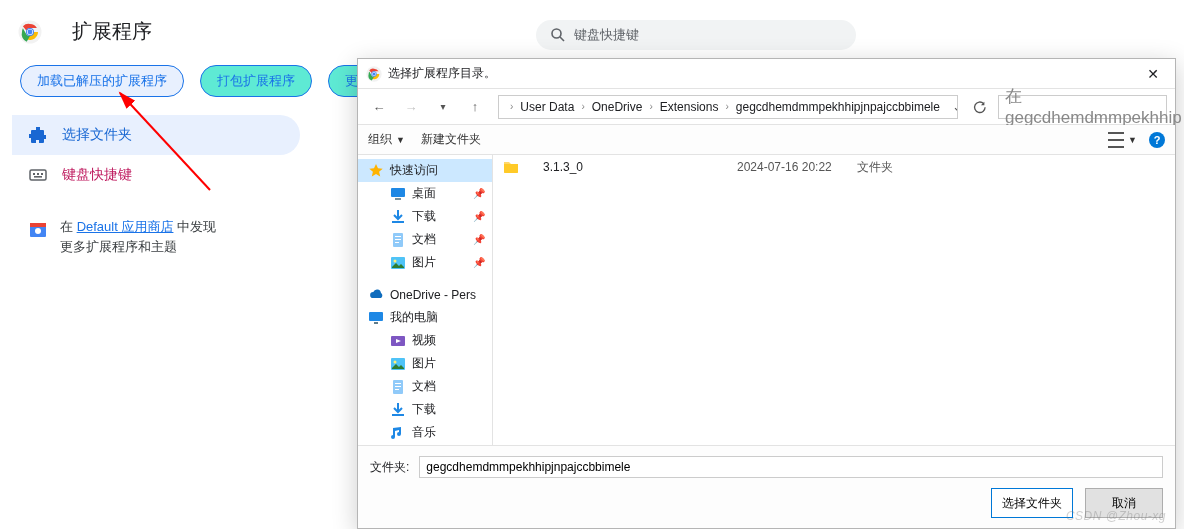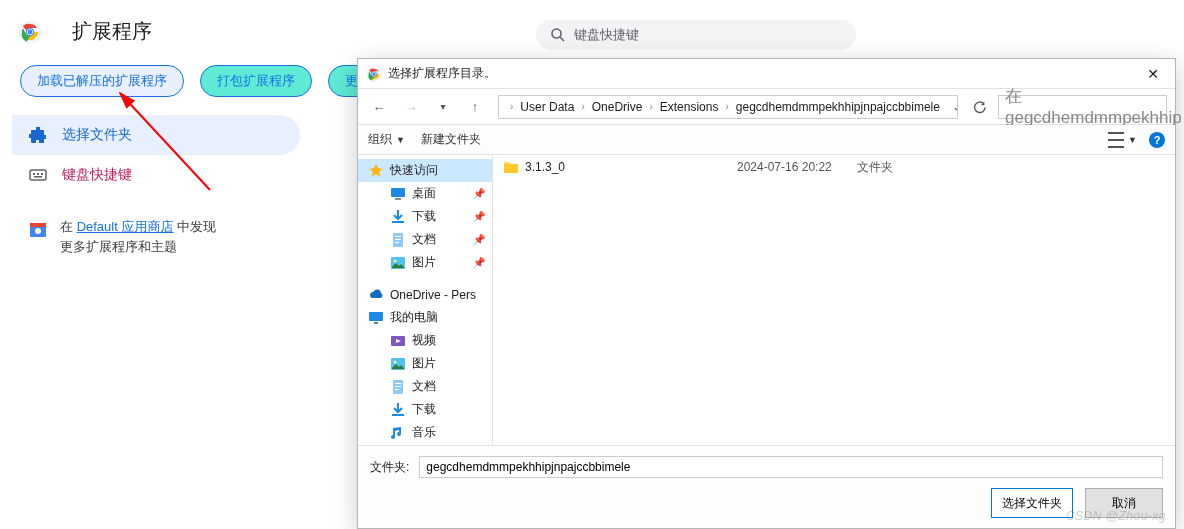--- a/index.html
+++ b/index.html
@@ -68,21 +68,21 @@
   .cols { display:flex; height:26px; border-bottom:1px solid #e3e3e3; font-size:12px; color:#444; align-items:center; }
   .col { padding:0 10px; border-right:1px solid #eee; height:100%; display:flex; align-items:center; }
   .col.name { width:234px; display:flex; align-items:center; gap:6px; }
   .col.date { width:120px; }
   .col.type { width:106px; }
   .col.size { width:90px; }
   .sort-caret { font-size:9px; color:#666; margin-left:4px; }
   .rows { flex:1; overflow:auto; }
   .row { display:flex; height:24px; align-items:center; font-size:12px; }
   .row .c { padding:0 10px; }
-  .row .c.name { width:234px; display:flex; align-items:center; gap:6px; }
+  .row .c.name { width:234px; display:flex; align-items:center; gap:24px; }
   .row .c.date { width:120px; color:#555; }
   .row .c.type { width:106px; color:#555; }
   .row .c.size { width:90px; }
 
   .dlg-footer { border-top:1px solid #e3e3e3; padding:10px 12px; display:flex; flex-direction:column; gap:10px; background:#fdfdfd; }
   .folder-line { display:flex; align-items:center; gap:10px; }
   .folder-line label { font-size:12px; }
   .folder-line input { flex:1; height:22px; border:1px solid #ccc; padding:0 6px; font-size:12px; }
   .btns { display:flex; justify-content:flex-end; gap:12px; }
   .win-btn { min-width:78px; height:30px; border:1px solid #adadad; background:#e1e1e1; font-size:12px; cursor:pointer; padding:0 10px; }

